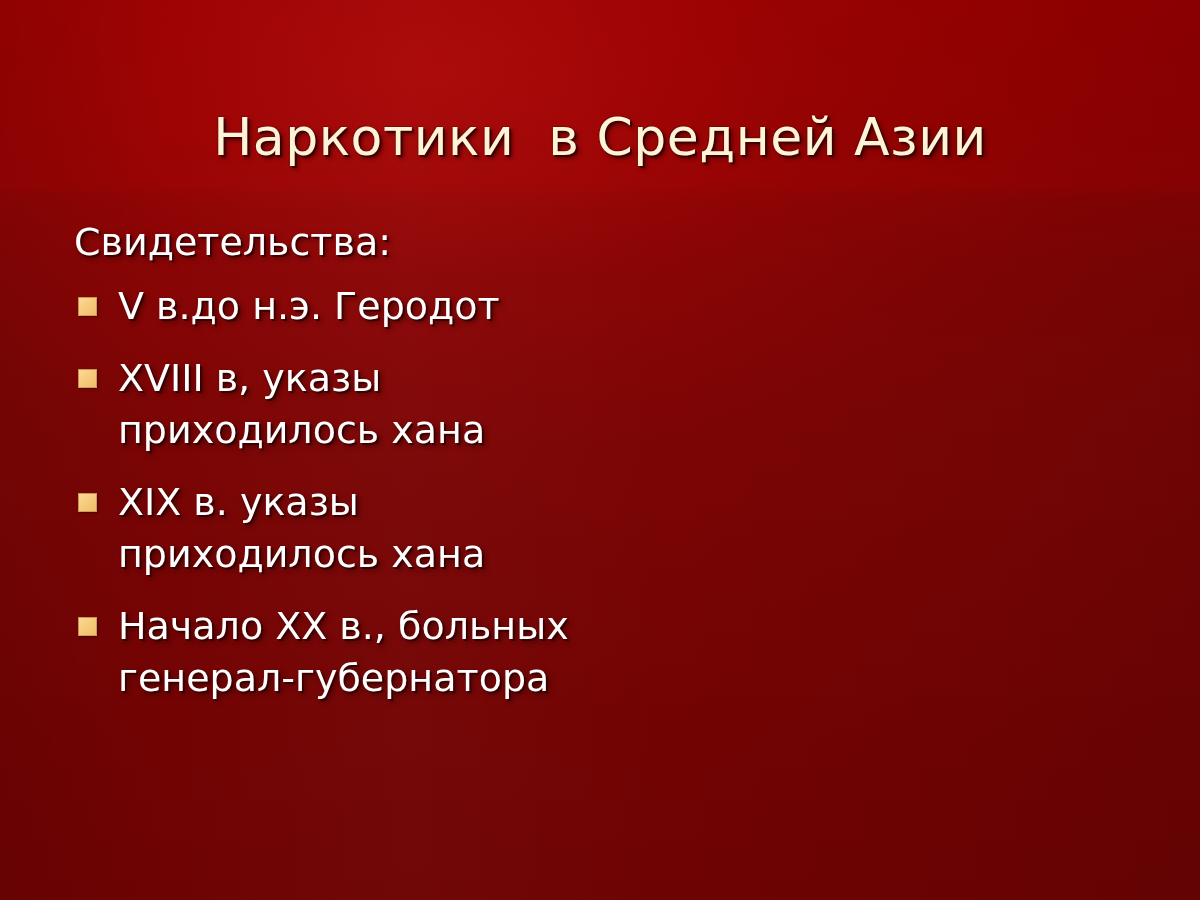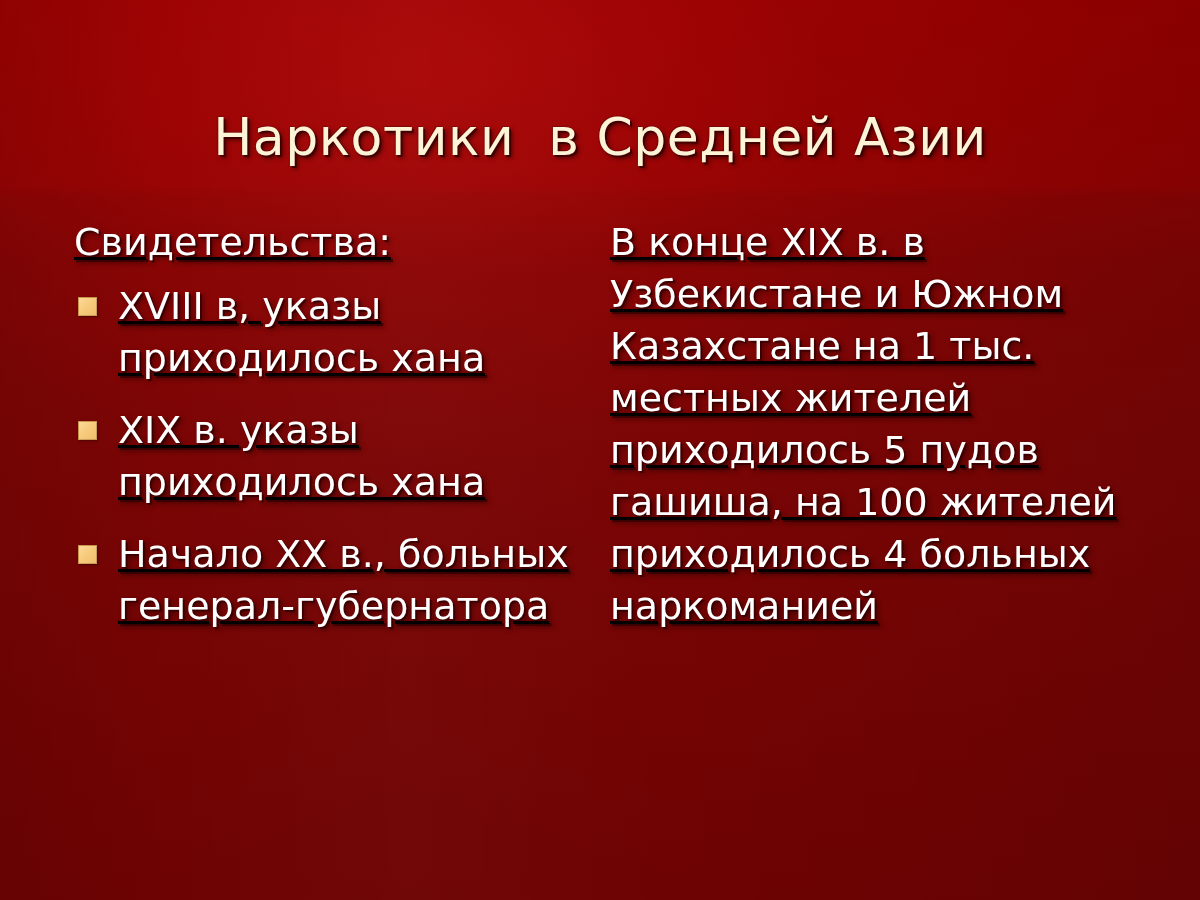--- a/index.html
+++ b/index.html
@@ -94,21 +94,20 @@
     position: absolute;
     top: 216px;
     left: 0;
     width: 1200px;
     height: 660px;
   }
 
   .column {
     position: absolute;
     top: 0;
-    text-decoration: underline;
   }
 
   .column-left  { left: 74px;  width: 500px; }
   .column-right { left: 610px; width: 520px; }
 
   .body-text {
     color: #ffffff;
     font-size: 38px;
     line-height: 52px;
     font-weight: 400;
@@ -169,35 +168,34 @@
 
     <div class="body-area">
 
       <div class="column column-left">
         <div class="body-text">
           <p class="lead-line">Свидетельства:</p>
 
           <ul class="bullet-list">
             <li>
               <span class="bullet-marker"></span>
+              <span class="bullet-text">V в.до н.э. Геродот</span>
+            </li>
+            <li>
+              <span class="bullet-marker"></span>
               <span class="bullet-text">XVIII в, указы приходилось хана</span>
             </li>
             <li>
               <span class="bullet-marker"></span>
               <span class="bullet-text">XIX в. указы приходилось хана</span>
             </li>
             <li>
               <span class="bullet-marker"></span>
               <span class="bullet-text">Начало XX в., больных генерал-губернатора</span>
             </li>
           </ul>
         </div>
       </div>
 
-      <div class="column column-right">
-        <div class="body-text">
-          <p class="paragraph">В конце XIX в. в Узбекистане и Южном Казахстане на 1 тыс. местных жителей приходилось 5 пудов гашиша, на 100 жителей приходилось 4 больных наркоманией</p>
-        </div>
-      </div>
 
     </div>
   </div>
 </div>
 
 </body></html>

